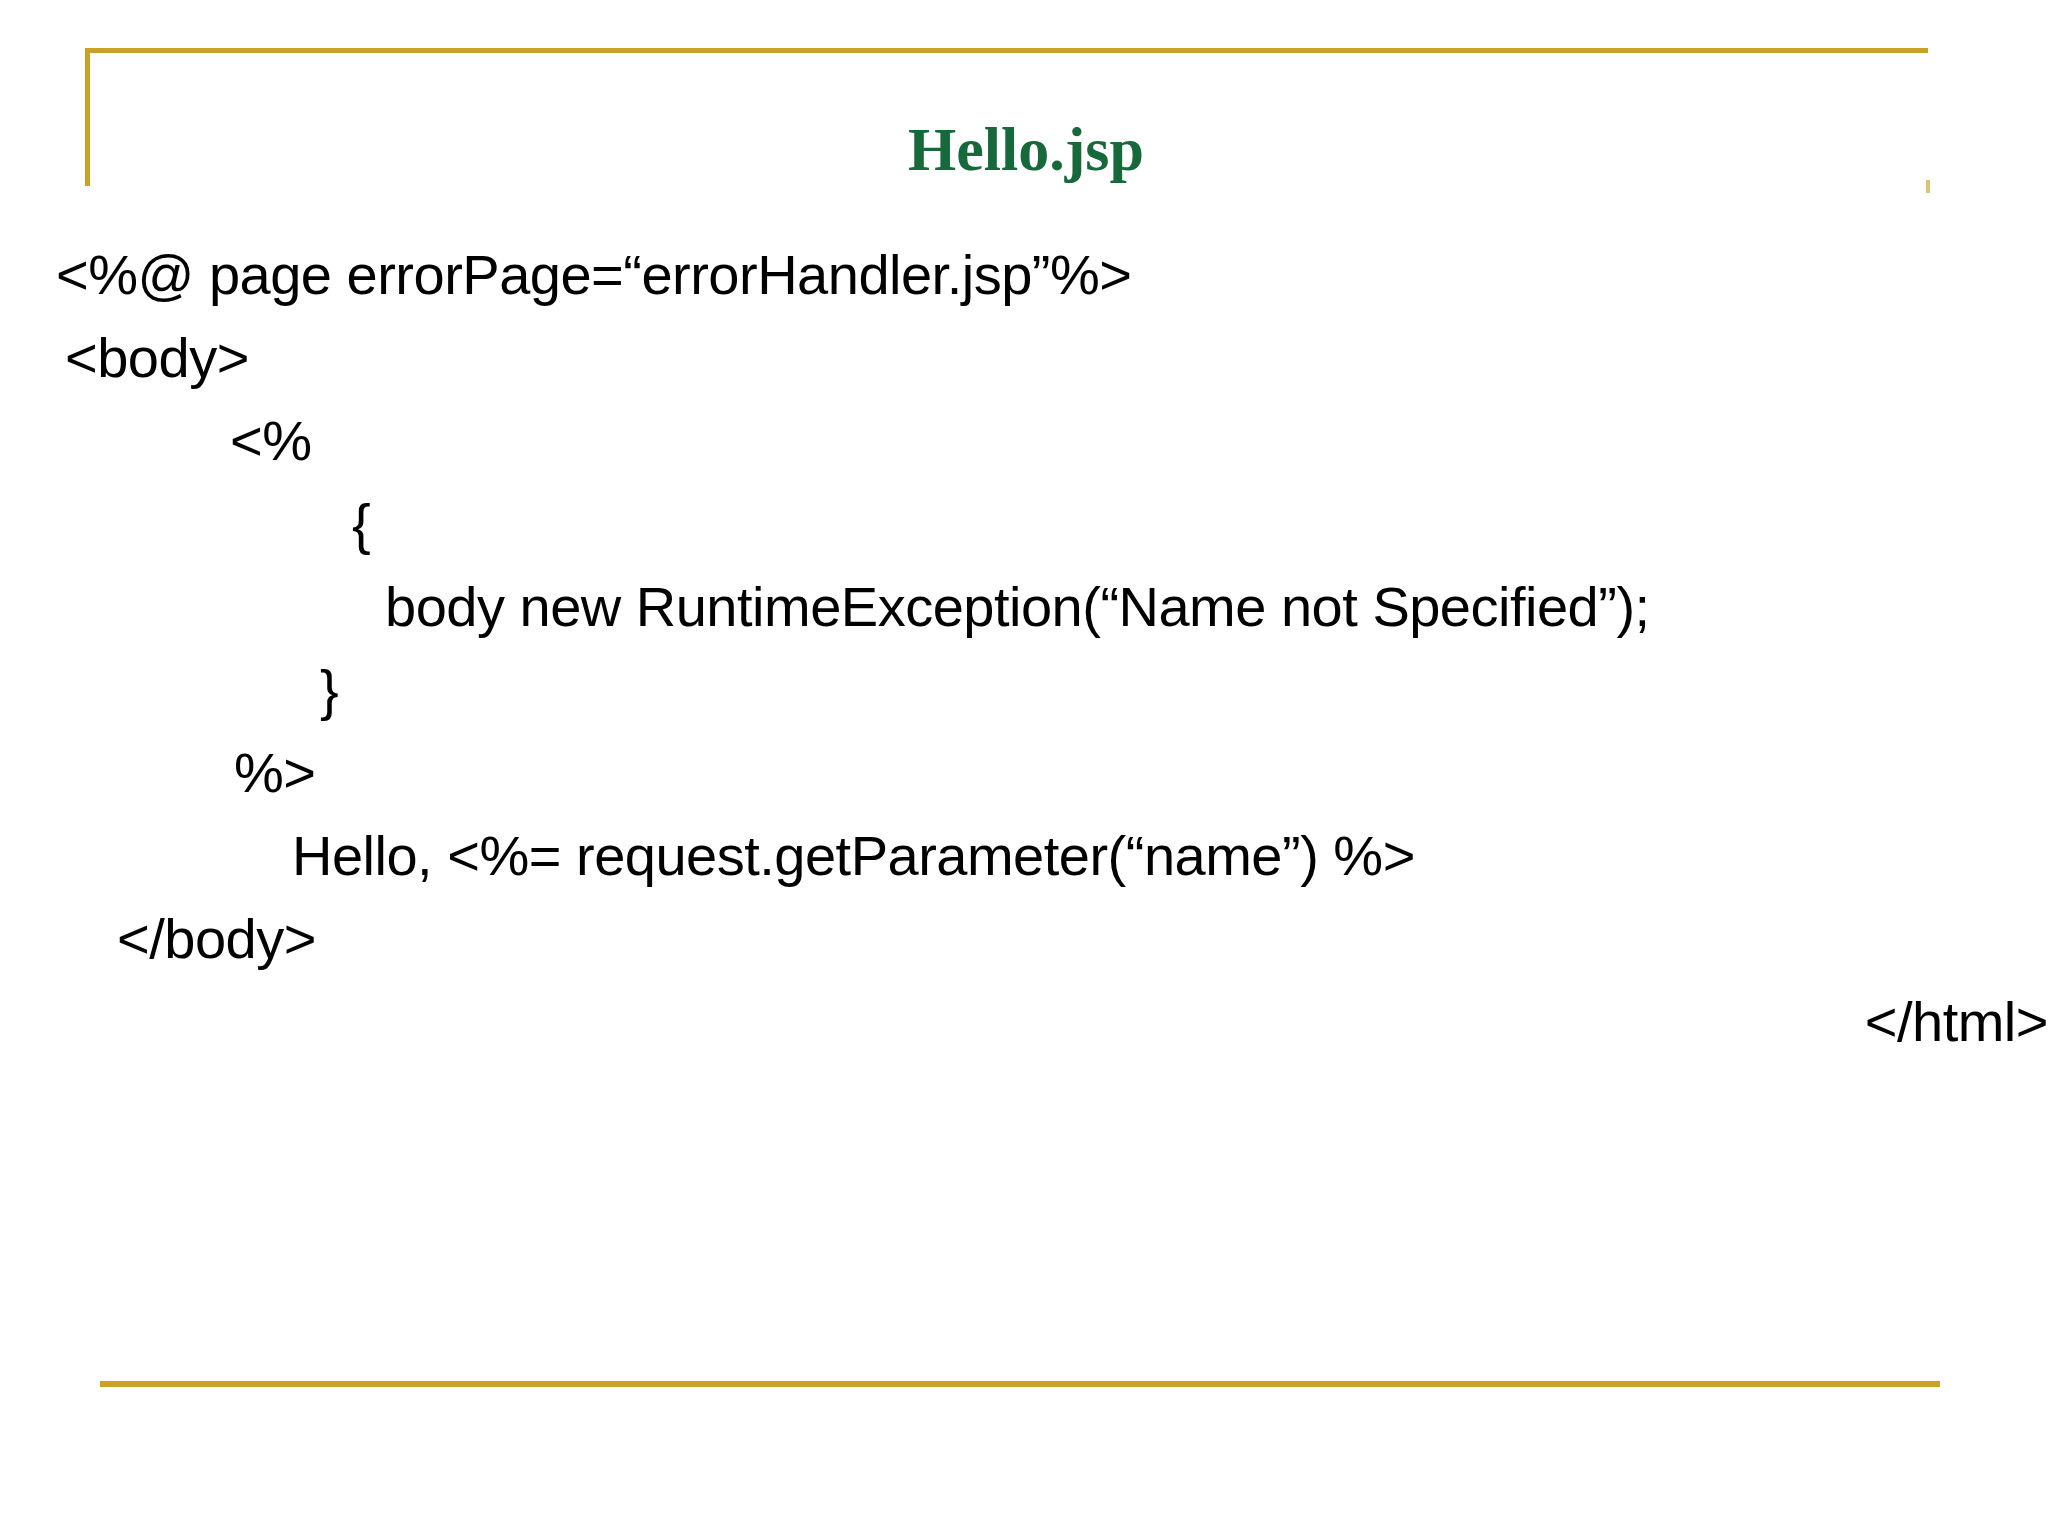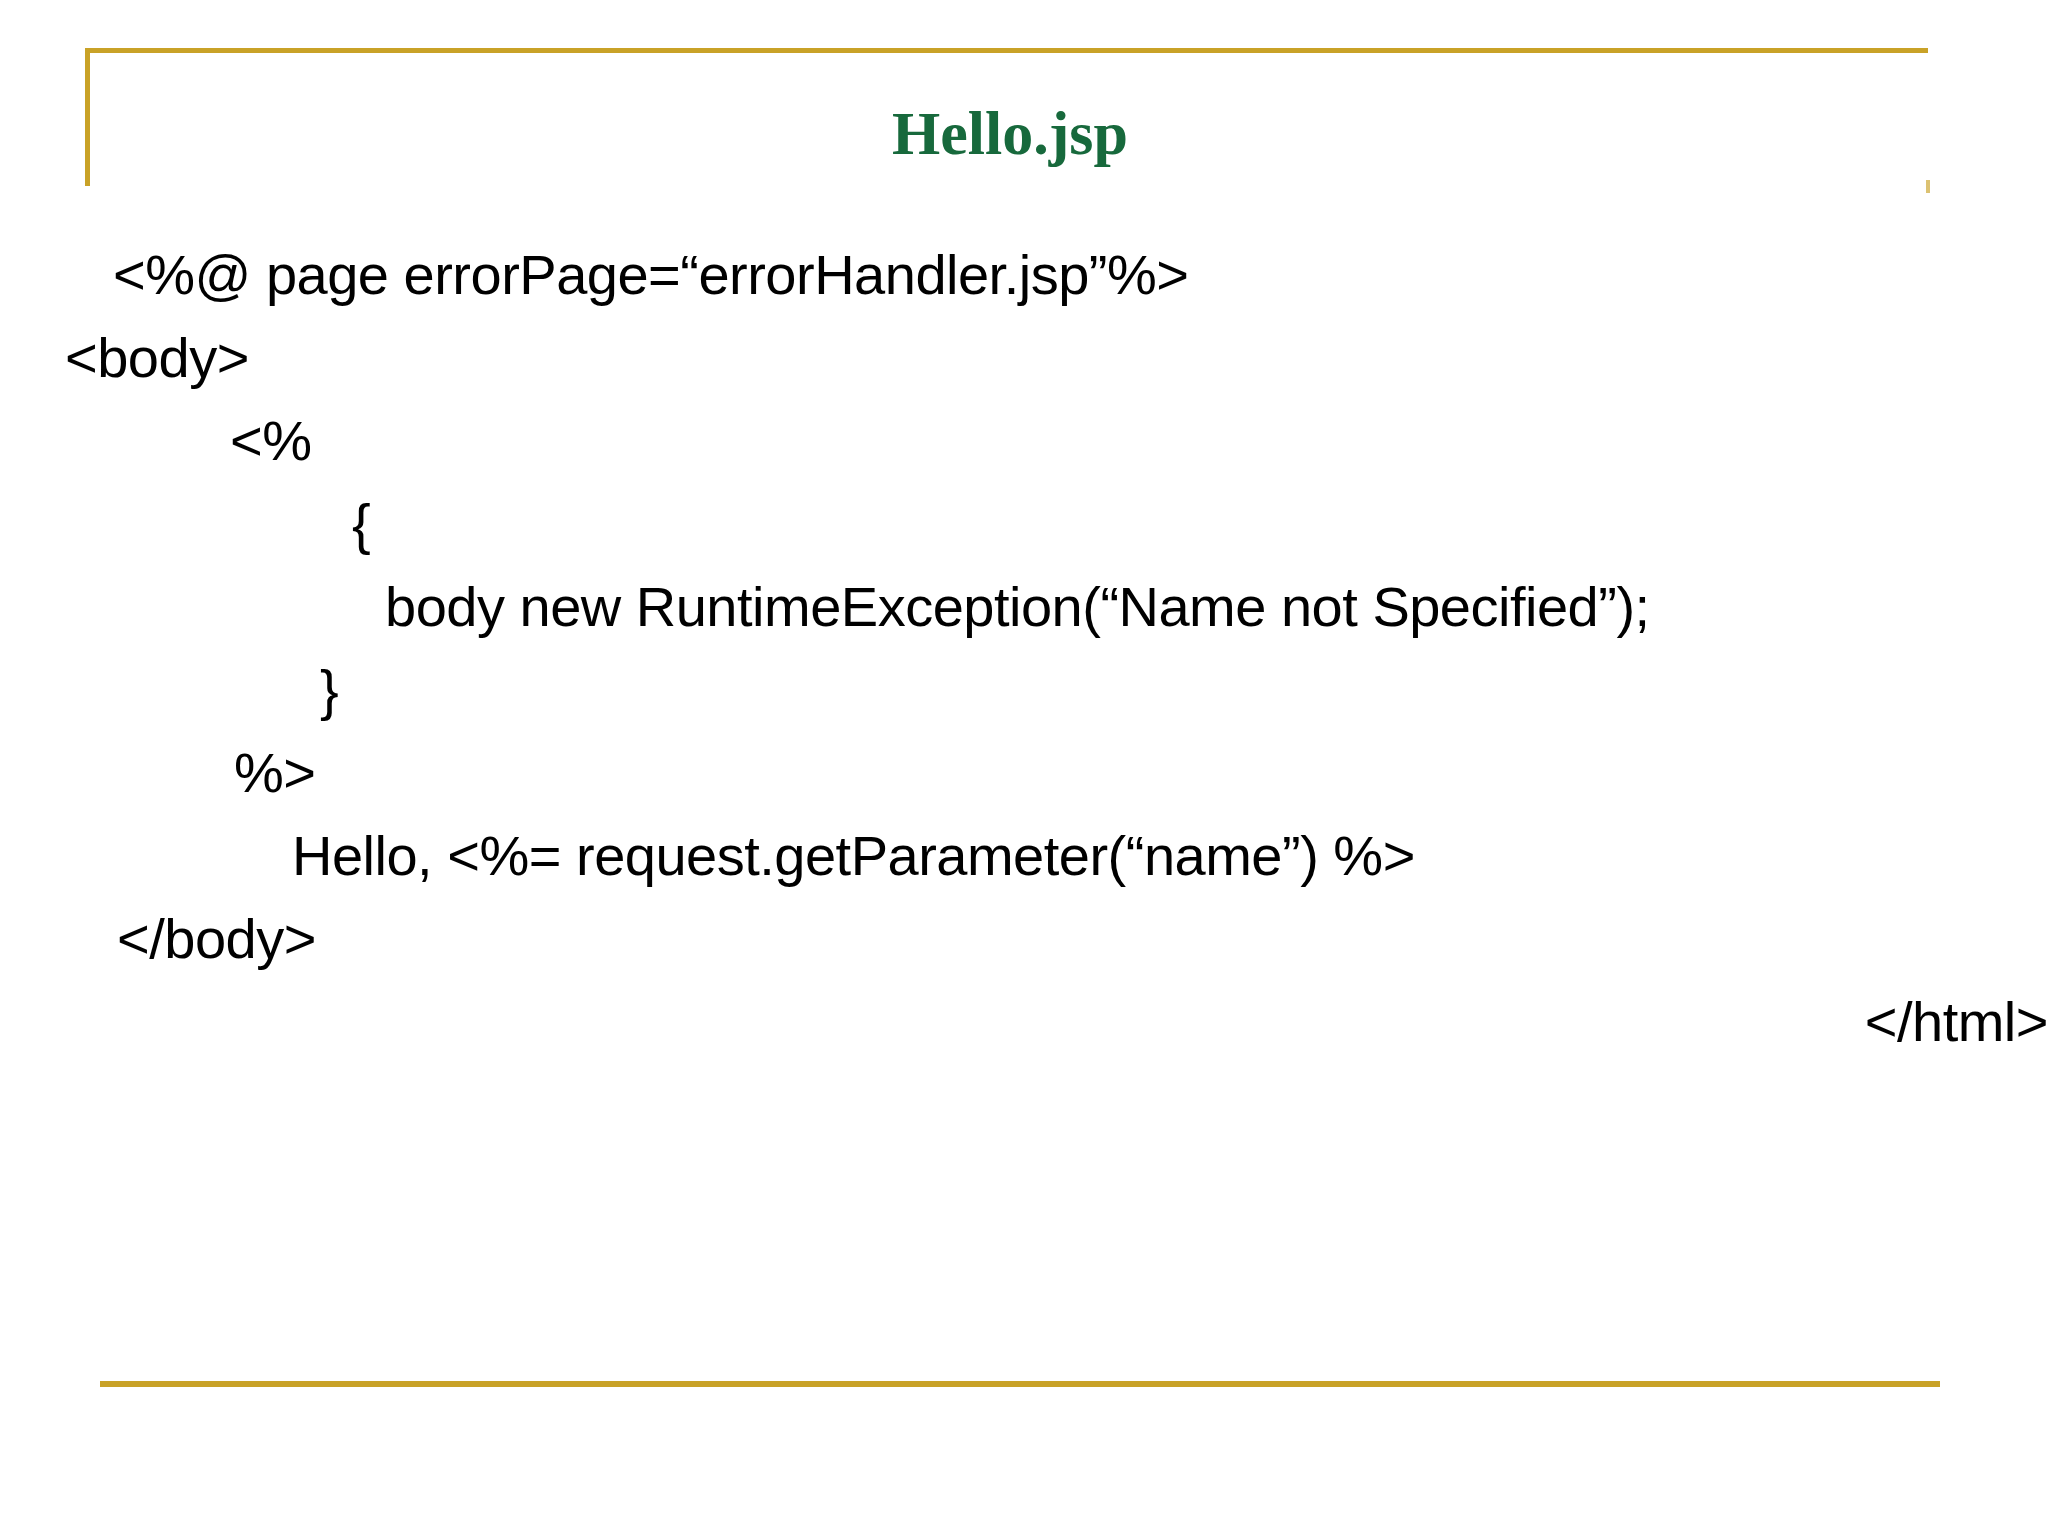--- a/index.html
+++ b/index.html
@@ -46,21 +46,21 @@
     top: 1381px;
     width: 1840px;
     height: 6px;
     background: #C9A227;
   }
   .title {
     position: absolute;
     left: 0;
     top: 102px;
     width: 2020px;
-    margin: 0;
+    margin: 16px;
     text-align: center;
     font-family: "Liberation Serif", serif;
     font-weight: 700;
     font-size: 62px;
     line-height: 62px;
     color: #17693C;
   }
   .code {
     position: absolute;
     left: 0;
@@ -81,21 +81,21 @@
 
 <div class="slide">
   <div class="frame-top"></div>
   <div class="frame-left"></div>
   <div class="frame-right-tick"></div>
   <div class="frame-bottom"></div>
 
   <h1 class="title">Hello.jsp</h1>
 
   <div class="code" id="code-block">
-      <div class="code-line" style="padding-left: 113px;">&lt;%@ page errorPage=“errorHandler.jsp”%&gt;</div>
+      <div class="code-line" style="padding-left: 56px;">&lt;%@ page errorPage=“errorHandler.jsp”%&gt;</div>
       <div class="code-line" style="padding-left: 65px;">&lt;body&gt;</div>
       <div class="code-line" style="padding-left: 230px;">&lt;%</div>
       <div class="code-line" style="padding-left: 352px;">{</div>
       <div class="code-line" style="padding-left: 385px;">body new RuntimeException(“Name not Specified”);</div>
       <div class="code-line" style="padding-left: 320px;">}</div>
       <div class="code-line" style="padding-left: 234px;">%&gt;</div>
       <div class="code-line" style="padding-left: 278px; margin-left: 14px;">Hello, &lt;%= request.getParameter(“name”) %&gt;</div>
       <div class="code-line" style="padding-left: 117px;">&lt;/body&gt;</div>
       <div class="code-line" style="padding-left: 22px; text-align: right;">&lt;/html&gt;</div>
     </div>

